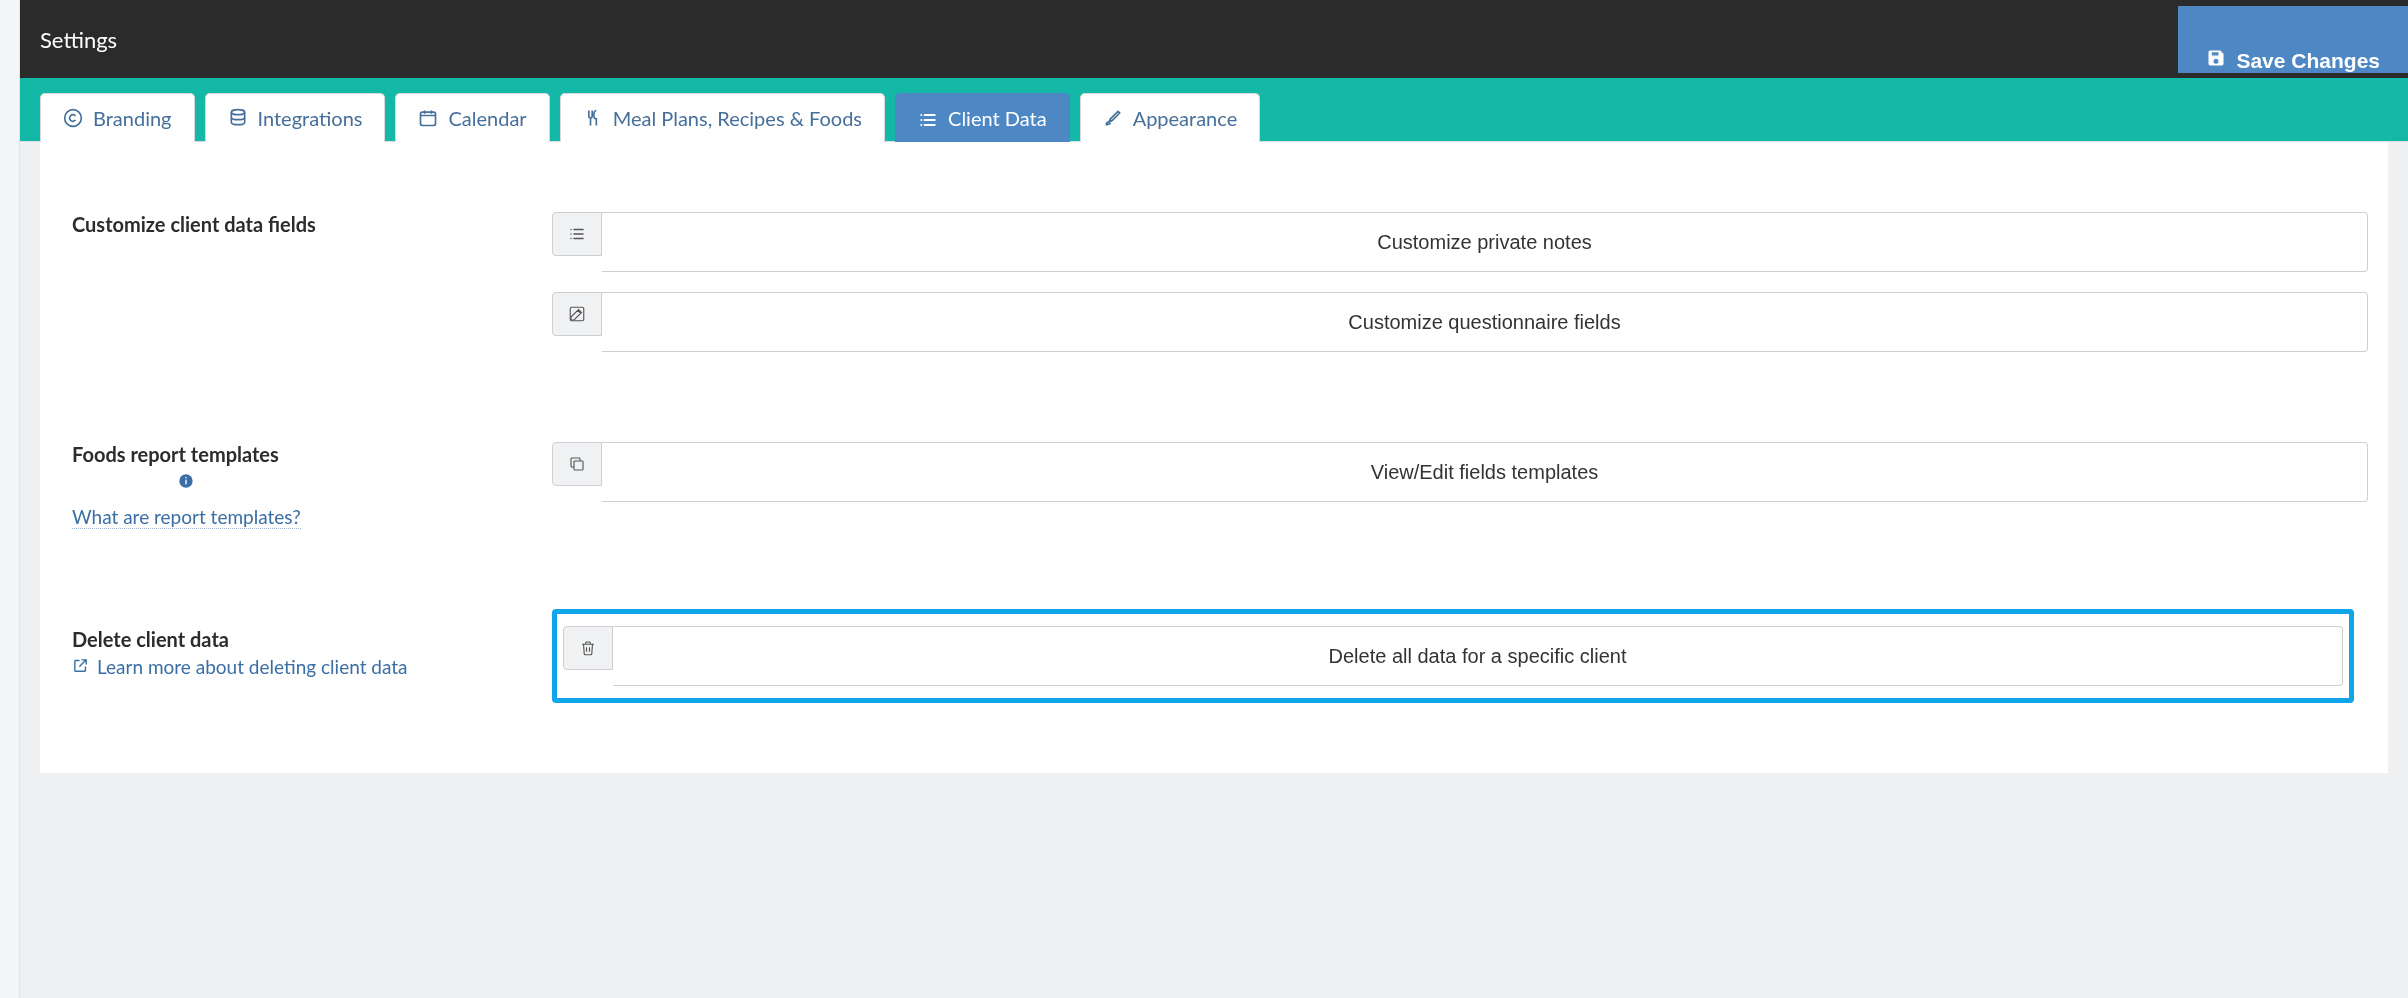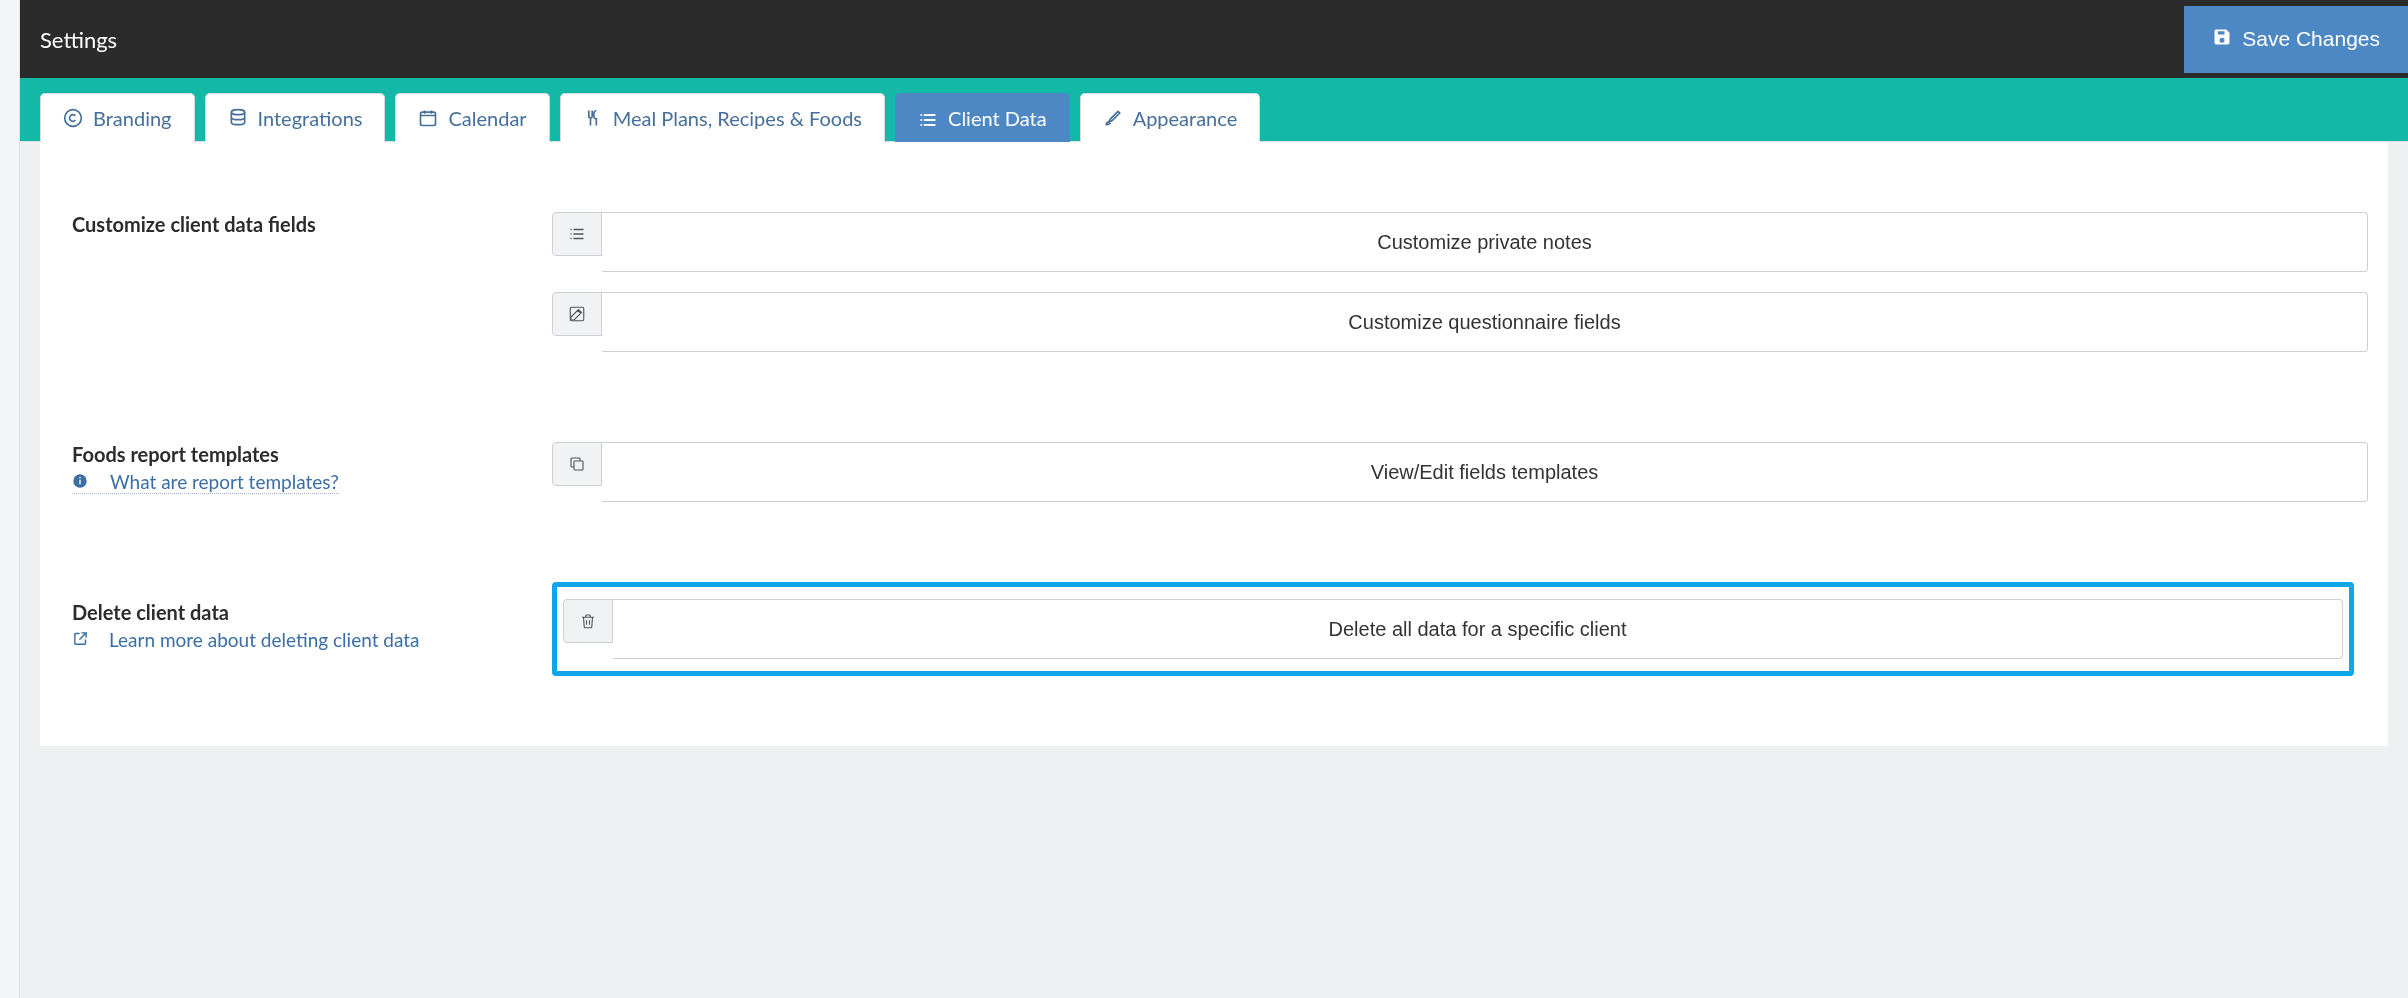--- a/index.html
+++ b/index.html
@@ -36,24 +36,24 @@
     font-size: 22px;
     font-weight: 400;
   }
   .save-btn {
     background: #4d88c4;
     color: #fff;
     height: 67px;
     padding: 0 28px;
     border: none;
     display: flex;
-    align-items: center;
+    align-items: flex-end;
     gap: 10px;
     font-size: 21px;
-    font-weight: 400;
+    font-weight: 700;
     cursor: pointer;
   }
   .save-btn svg { width: 20px; height: 20px; fill: #fff; }
 
   .tabs-wrap {
     background: #14b8a6;
     padding: 14px 8px 0 20px;
     border-bottom: 1px solid #dcdfe3;
   }
   .tabs {
@@ -106,30 +106,31 @@
     color: #2c2c2c;
     margin-bottom: 4px;
   }
   .help-link {
     color: #3a6ea5;
     font-size: 19px;
     text-decoration: none;
     border-bottom: 1px dotted #9db7d2;
     display: inline-flex;
     align-items: center;
-    gap: 22px;
+    gap: 12px;
+    flex-direction: column;
   }
   .help-link svg { width:16px; height:16px; fill:#3a6ea5; }
   .plain-link {
     color: #3a6ea5;
     font-size: 19px;
     text-decoration: none;
     display: inline-flex;
     align-items: center;
-    gap: 20px;
+    gap: 8px;
   }
   .plain-link svg { width:17px; height:17px; fill:none; stroke:#3a6ea5; stroke-width:2; }
 
   .section-body {
     flex: 1;
     padding-right: 20px;
     display: flex;
     flex-direction: column;
     gap: 20px;
   }

